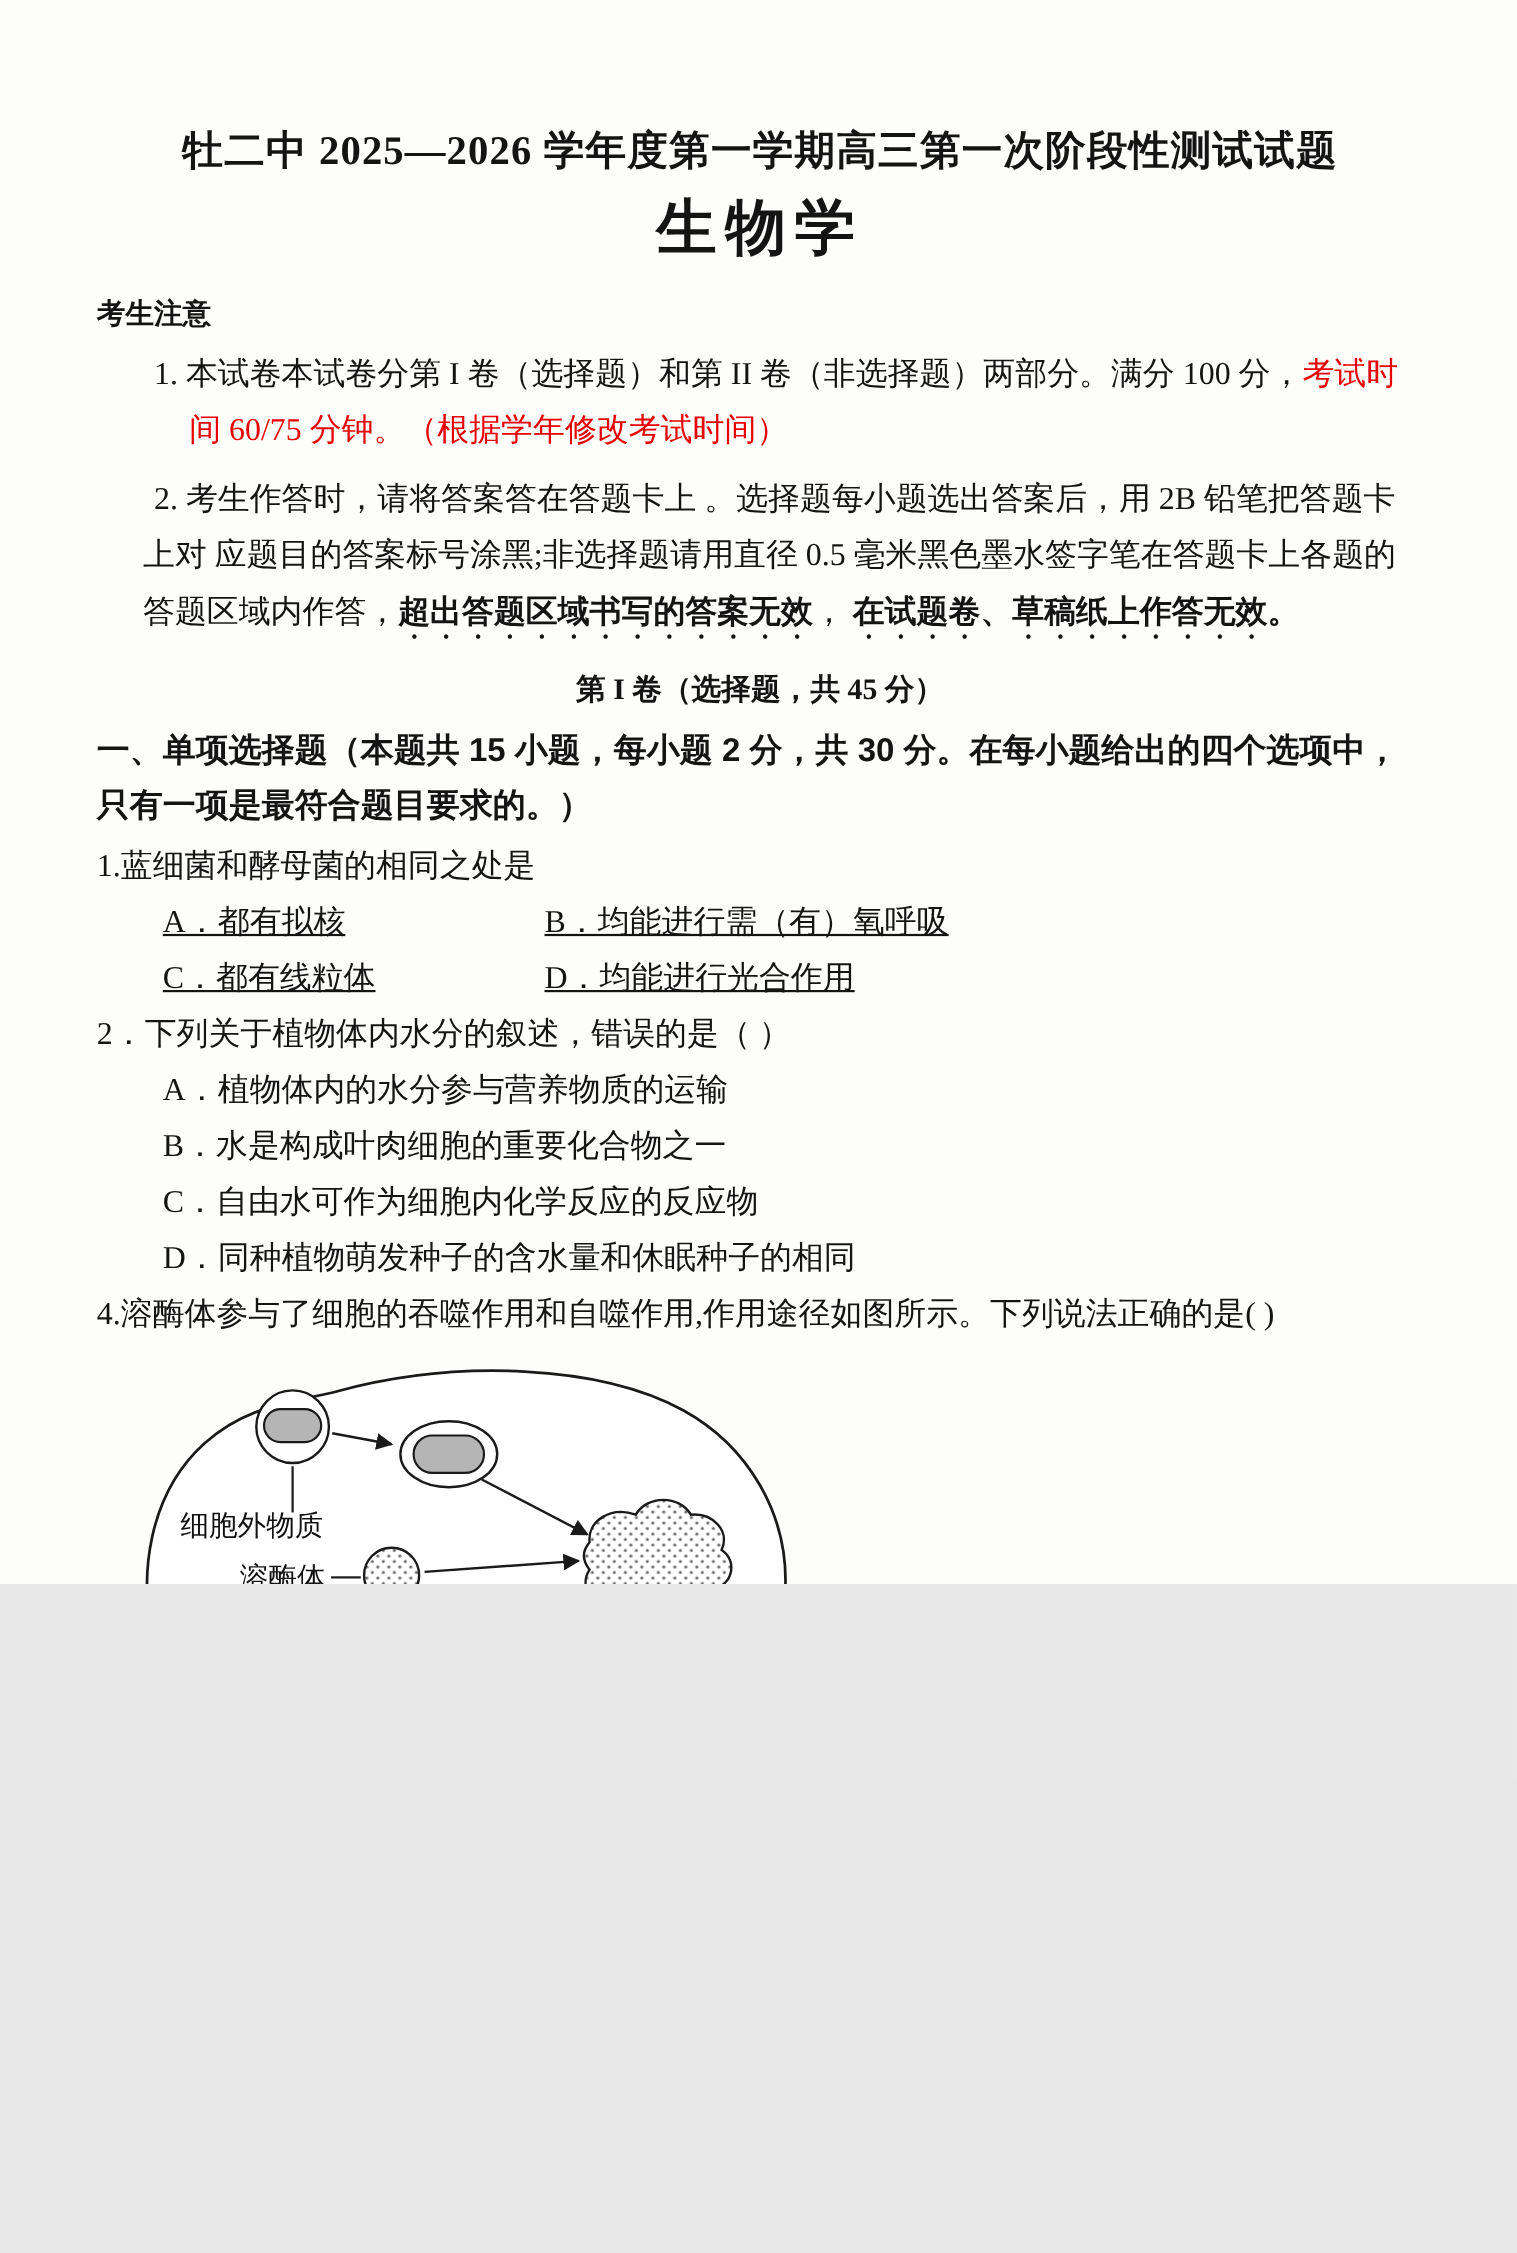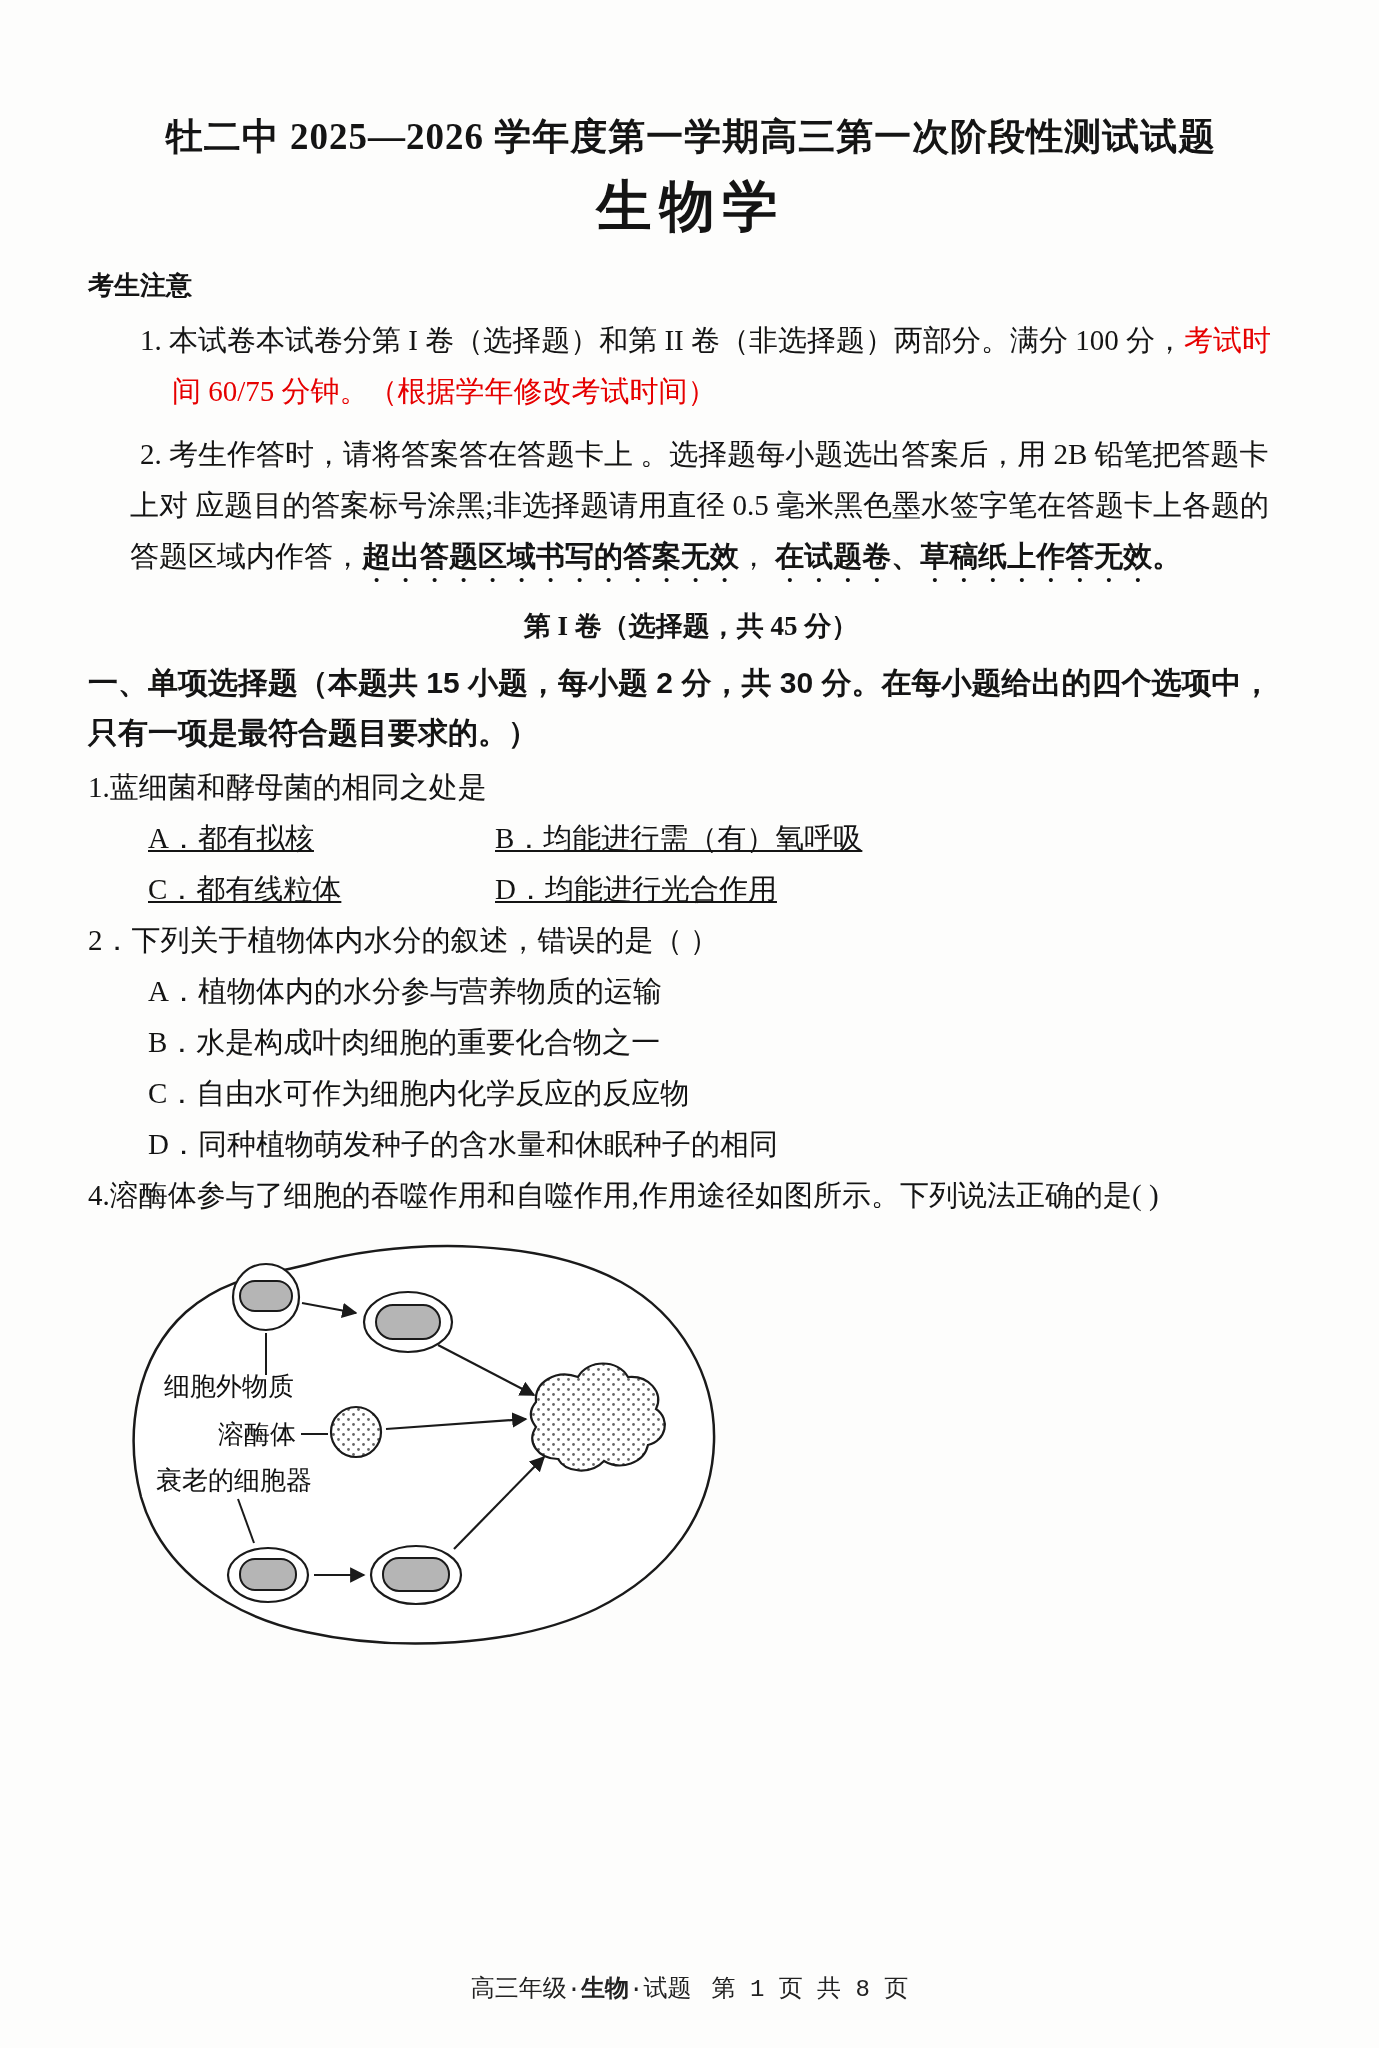--- a/index.html
+++ b/index.html
@@ -1,20 +1,20 @@
 <!DOCTYPE html>
 <html><head>
 <meta charset="utf-8">
 <style>
   * { box-sizing: border-box; }
   html, body { margin: 0; padding: 0; background: #e8e8e8; }
   .page {
     position: relative;
     width: 1379px;
-    height: 2048px;
+    height: 1440px;
     margin: 0 auto;
     background: #fdfdfc;
     font-family: "Liberation Serif", "DejaVu Serif", serif;
     color: #141414;
     overflow: hidden;
   }
   .content { position: absolute; left: 88px; top: 112px; width: 1206px; }
 
   .doc-title { text-align: center; font-size: 37px; font-weight: 700; letter-spacing: 1px; margin: 0 0 8px; }
   .doc-subject { text-align: center; font-size: 55px; font-weight: 700; letter-spacing: 8px; margin: 0 0 24px; }

